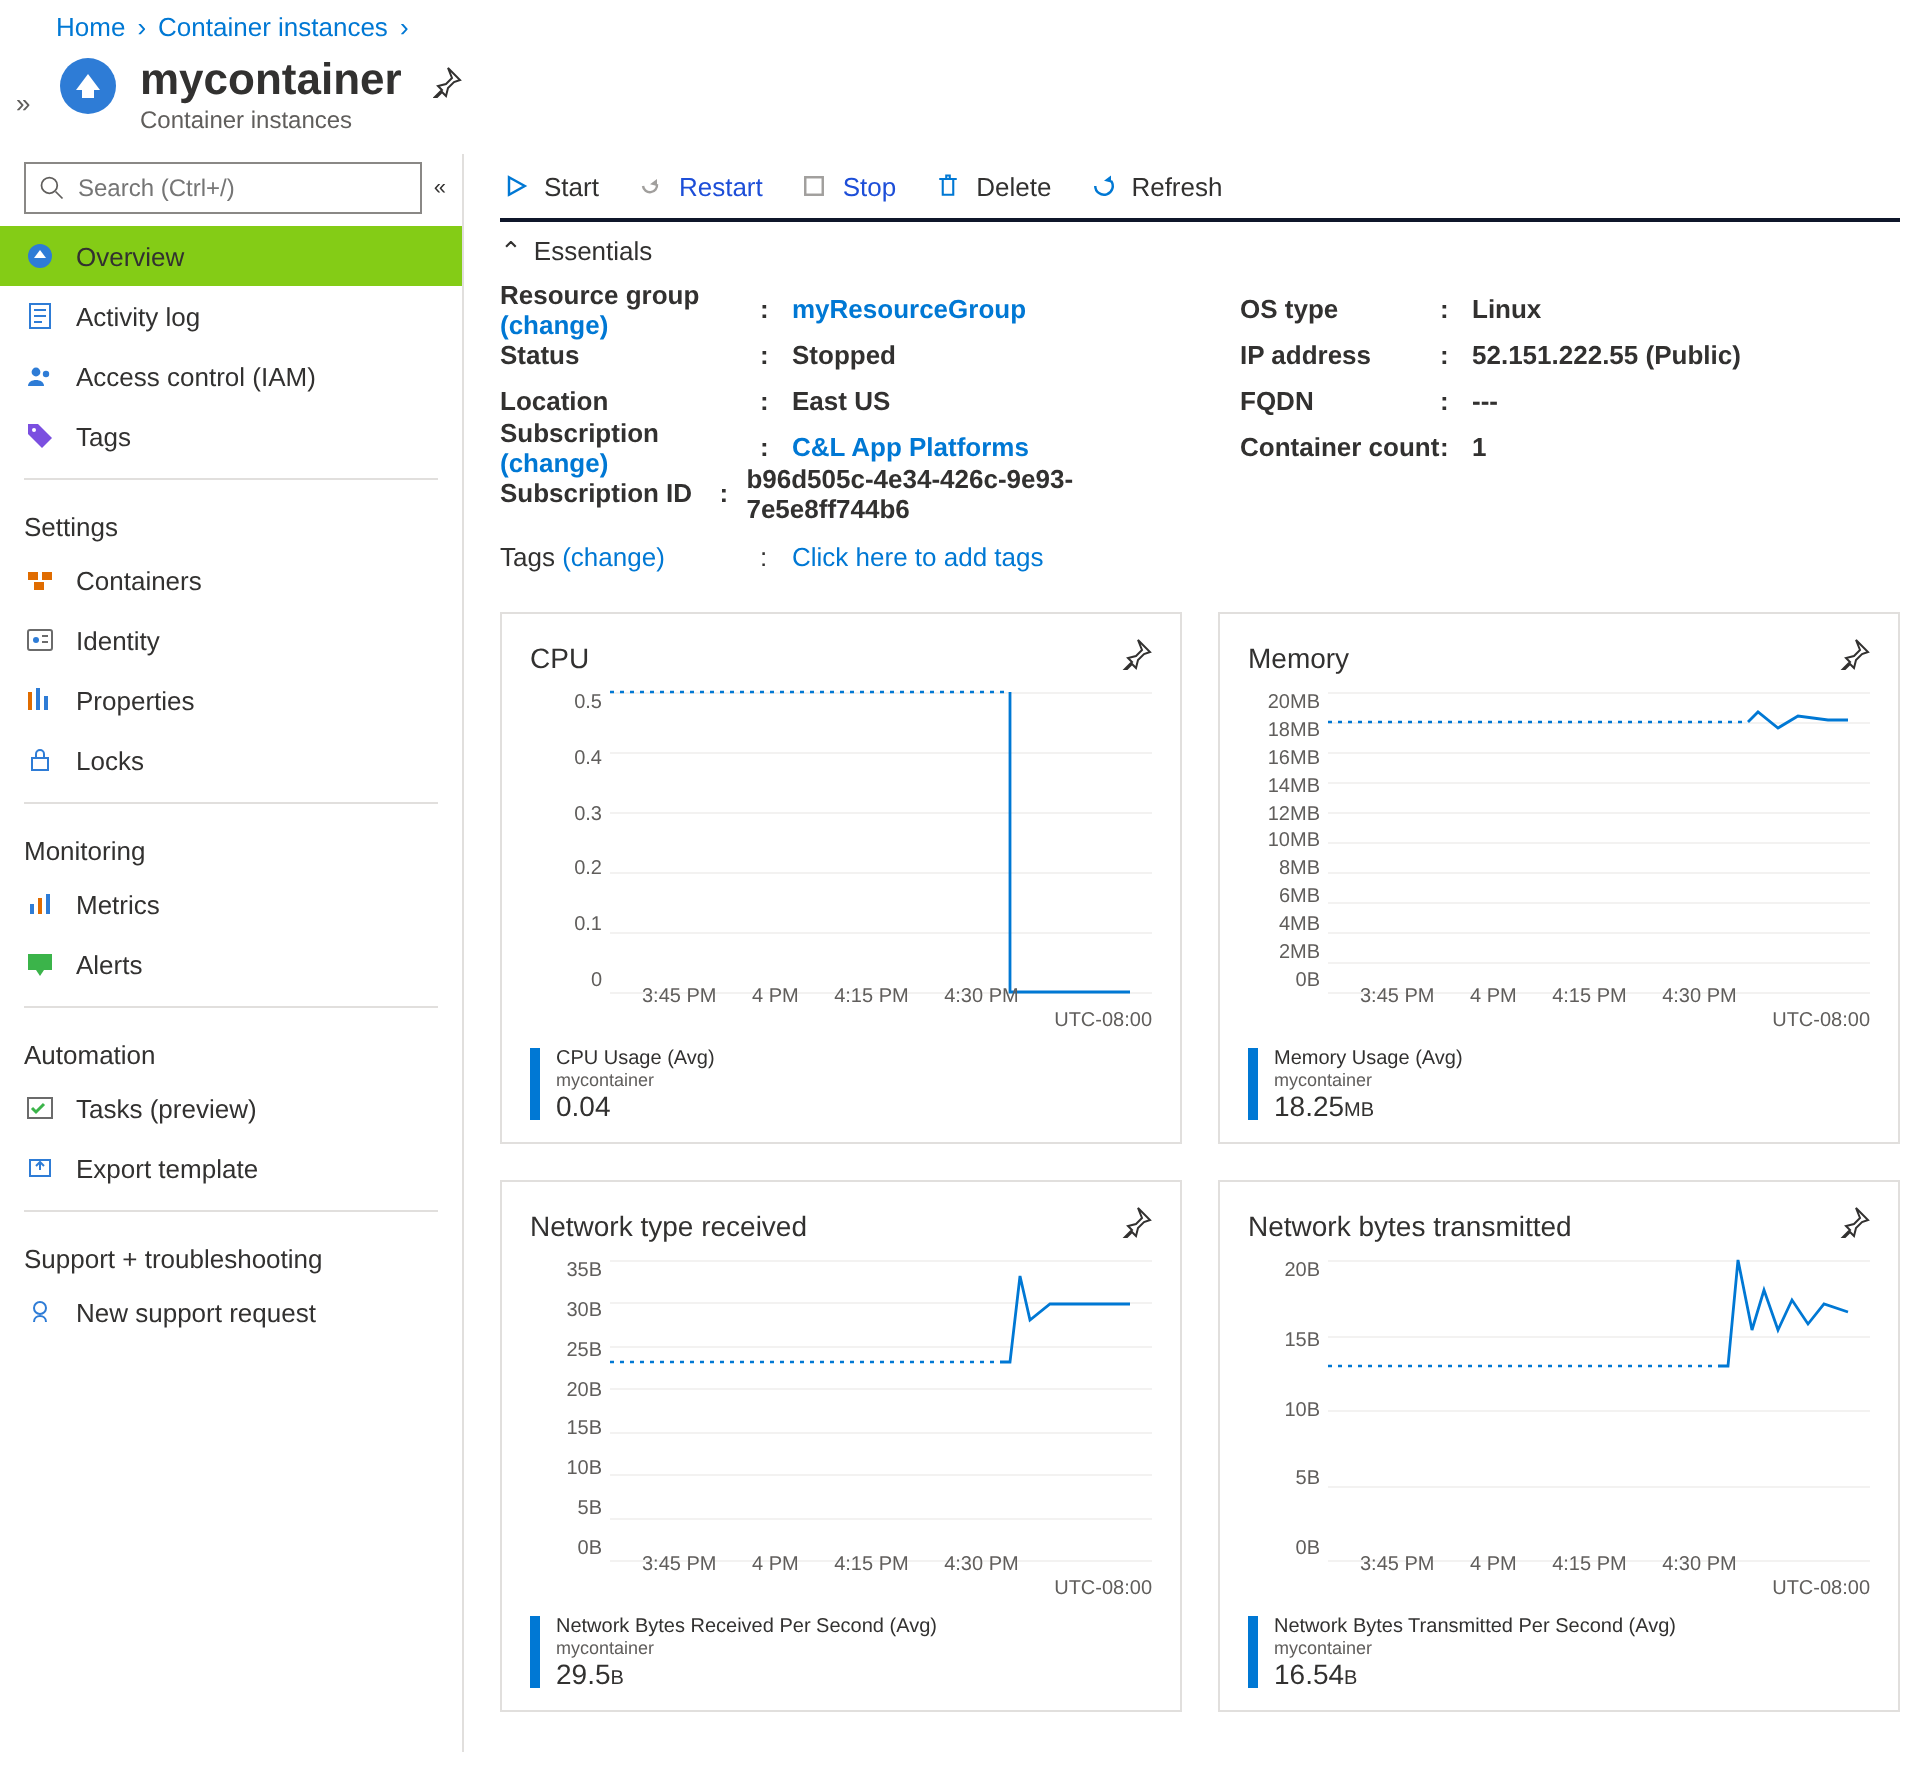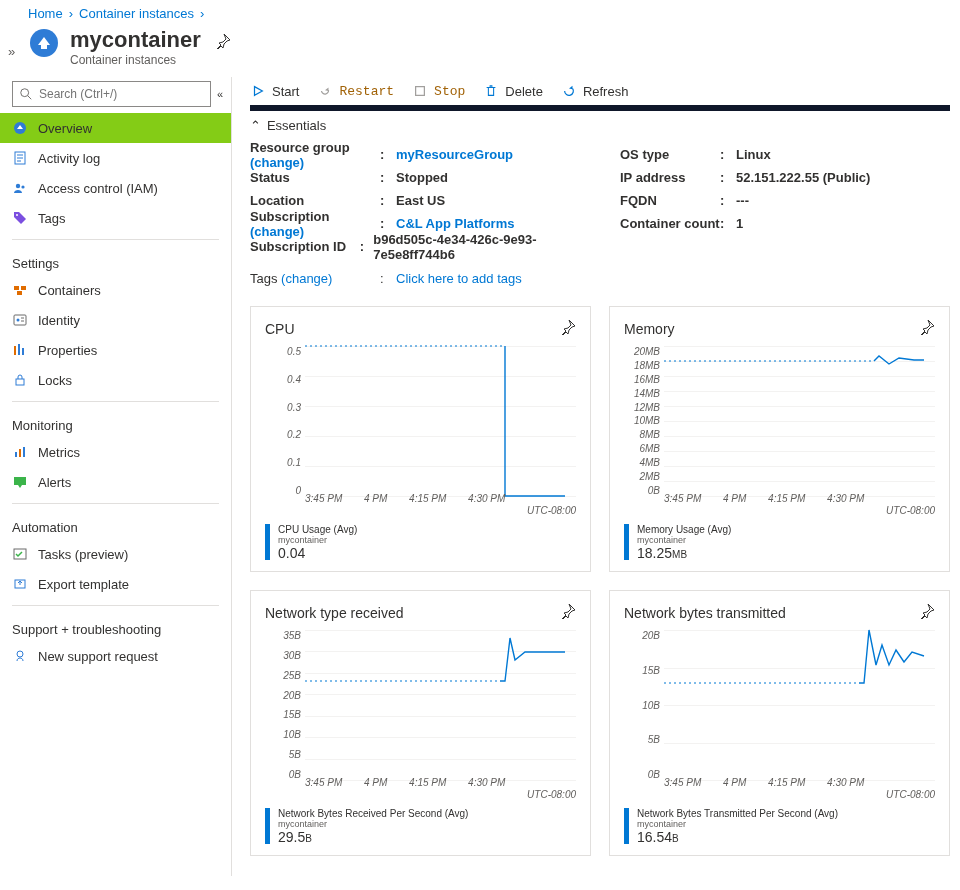--- a/index.html
+++ b/index.html
@@ -25,46 +25,46 @@
   .collapse-caret { cursor:pointer; color:#323130; font-size:11px; }
 
   .nav-item { display:flex; align-items:center; gap:10px; height:30px; padding:0 12px; cursor:pointer; font-size:13px; }
   .nav-item.active { background:#84cc16; }
   .nav-icon { width:16px; height:16px; flex:none; display:flex; align-items:center; justify-content:center; }
   .nav-group-label { font-size:13px; color:#323130; padding:10px 12px 4px 12px; }
   .nav-sep { height:1px; background:#e1dfdd; margin:6px 12px; }
 
   .main { flex:1; padding:0 10px 20px 18px; }
 
-  .cmdbar { display:flex; align-items:center; gap:18px; height:34px; border-bottom:6px solid #0f172a; font-size:13px; }
+  .cmdbar { display:flex; align-items:center; gap:18px; height:34px; border-bottom:2px solid #0f172a; font-size:13px; }
   .cmd { display:flex; align-items:center; gap:6px; cursor:pointer; color:#323130; }
-  .cmd.disabled { color:#a16207; cursor:default;font-family:Liberation Mono, monospace; }
+  .cmd.disabled { color:#1d4ed8; cursor:default; }
   .cmd-ic { width:16px; height:16px; display:flex; align-items:center; justify-content:center; }
 
   .essentials-head { display:flex; align-items:center; gap:6px; height:28px; cursor:pointer; font-size:13px; }
   .essentials { display:flex; gap:40px; padding:4px 0 8px 0; }
   .ess-col { flex:1;font-weight:bold; }
   .ess-row { display:flex; height:23px; align-items:center; font-size:13px; }
   .ess-label { width:130px; color:#323130; }
   .ess-colon { width:16px; color:#323130; }
   .ess-val { color:#323130; }
   .ess-link { color:#0078d4; cursor:pointer; }
   .tags-row { display:flex; align-items:center; height:24px; font-size:13px; }
 
   .charts { display:grid; grid-template-columns:1fr 1fr; gap:18px; margin-top:16px; }
   .card { border:1px solid #e1dfdd; padding:12px 14px 10px 14px; }
   .card-head { display:flex; align-items:center; justify-content:space-between; margin-bottom:8px; }
   .card-title { font-size:14px; color:#323130; }
   .pin { cursor:pointer; }
 
-  .chart-area { position:relative; height:170px;font-style:italic; }
+  .chart-area { position:relative; height:170px; }
   .y-axis { position:absolute; left:0; top:0; width:36px; height:150px; display:flex; flex-direction:column; justify-content:space-between; text-align:right; font-size:10px; color:#605e5c; }
   .grid { position:absolute; left:40px; right:0; top:0; height:150px; }
   .gridline { position:absolute; left:0; right:0; height:0; border-top:1px solid #f3f2f1; }
-  .x-axis { position:absolute; left:40px; right:0; bottom:0; display:flex; justify-content:space-between; font-size:10px; color:#605e5c; }
+  .x-axis { position:absolute; left:56px; right:0; bottom:0; display:flex; justify-content:space-between; font-size:10px; color:#605e5c; }
   .x-axis span:last-child { color:#605e5c;margin-top:12px; }
   .plot { position:absolute; left:40px; right:0; top:0; height:150px; overflow:visible; }
   .dotted { stroke:#0078d4; stroke-width:1.2; stroke-dasharray:2,3; fill:none; }
   .solid { stroke:#0078d4; stroke-width:1.4; fill:none; }
 
   .summary { display:flex; align-items:flex-start; gap:8px; margin-top:8px; }
   .summary-bar { width:5px; height:36px; background:#0078d4; }
   .summary-text .s1 { font-size:10px; color:#323130; }
   .summary-text .s2 { font-size:9px; color:#605e5c; }
   .summary-text .s3 { font-size:14px; color:#323130; }

